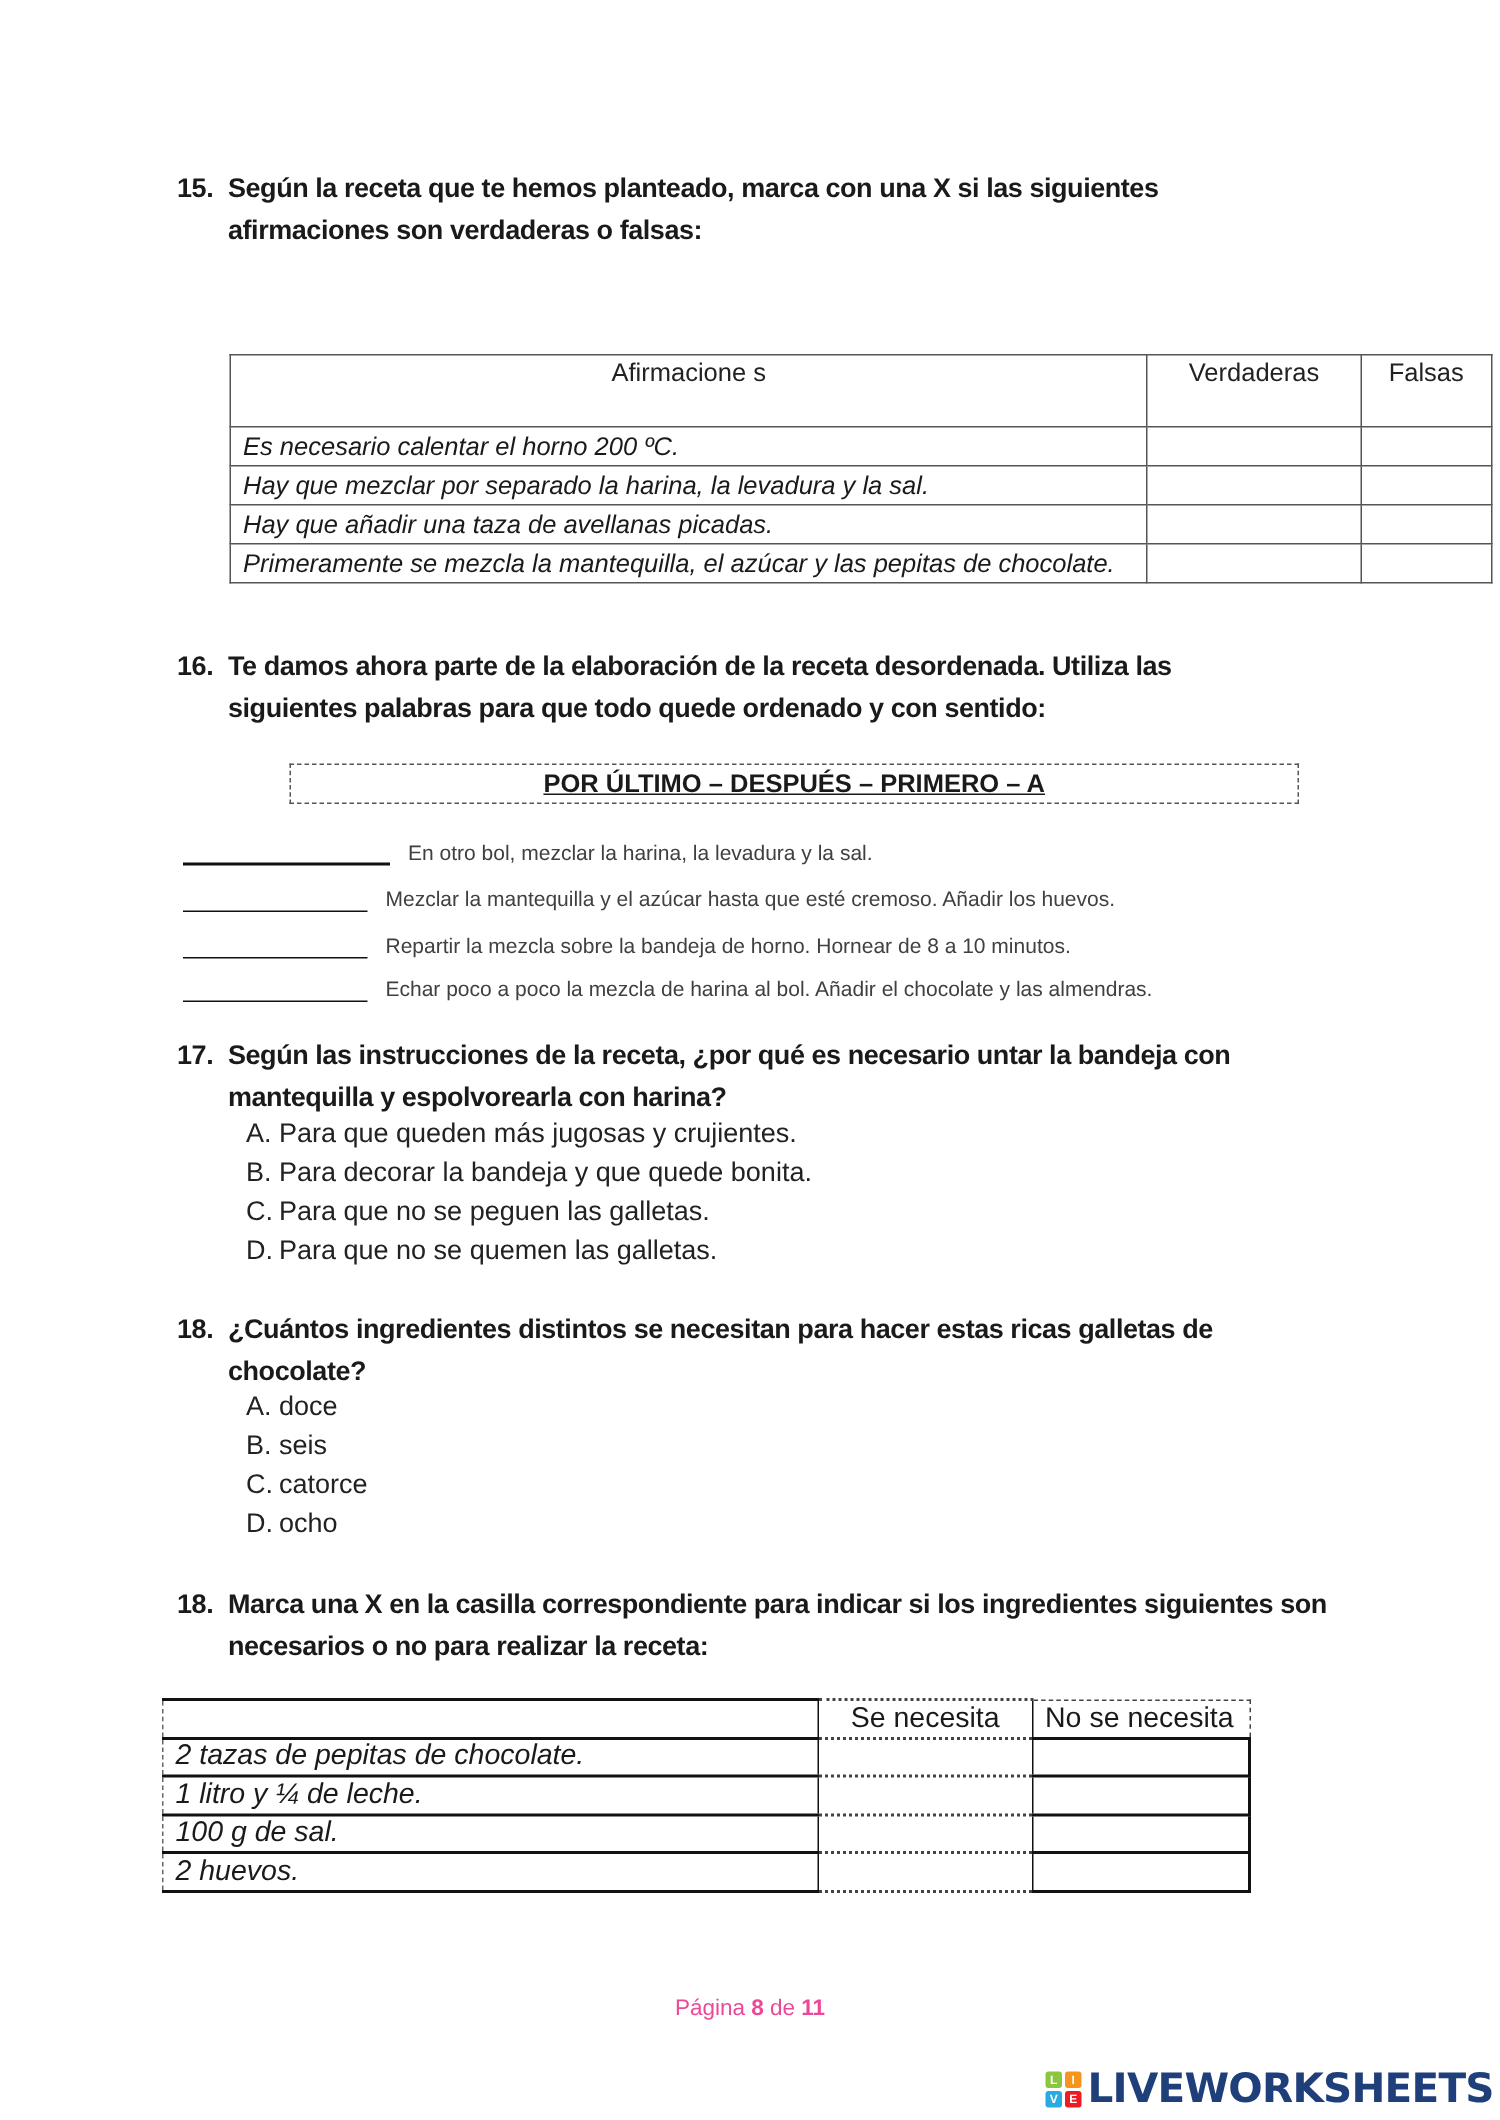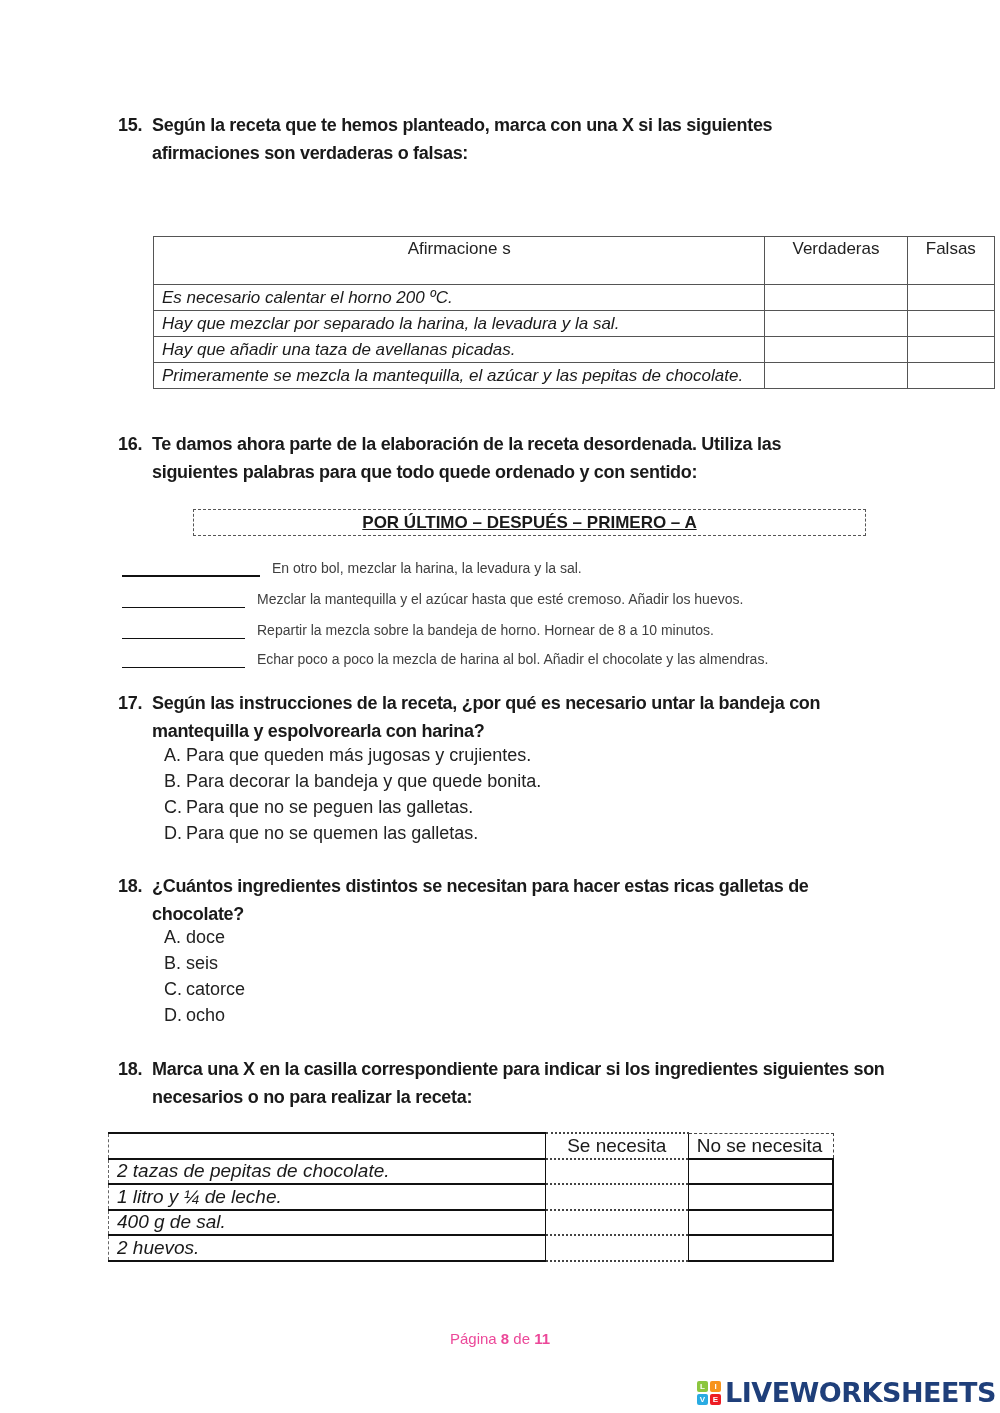--- a/index.html
+++ b/index.html
@@ -144,21 +144,21 @@
     <td class="ing">2 tazas de pepitas de chocolate.</td>
     <td class="se"></td>
     <td class="no"></td>
   </tr>
   <tr>
     <td class="ing">1 litro y ¼ de leche.</td>
     <td class="se"></td>
     <td class="no"></td>
   </tr>
   <tr>
-    <td class="ing">400 g de sal.</td>
+    <td class="ing">100 g de sal.</td>
     <td class="se"></td>
     <td class="no"></td>
   </tr>
   <tr>
     <td class="ing">2 huevos.</td>
     <td class="se"></td>
     <td class="no"></td>
   </tr>
 </tbody>
   </table>

